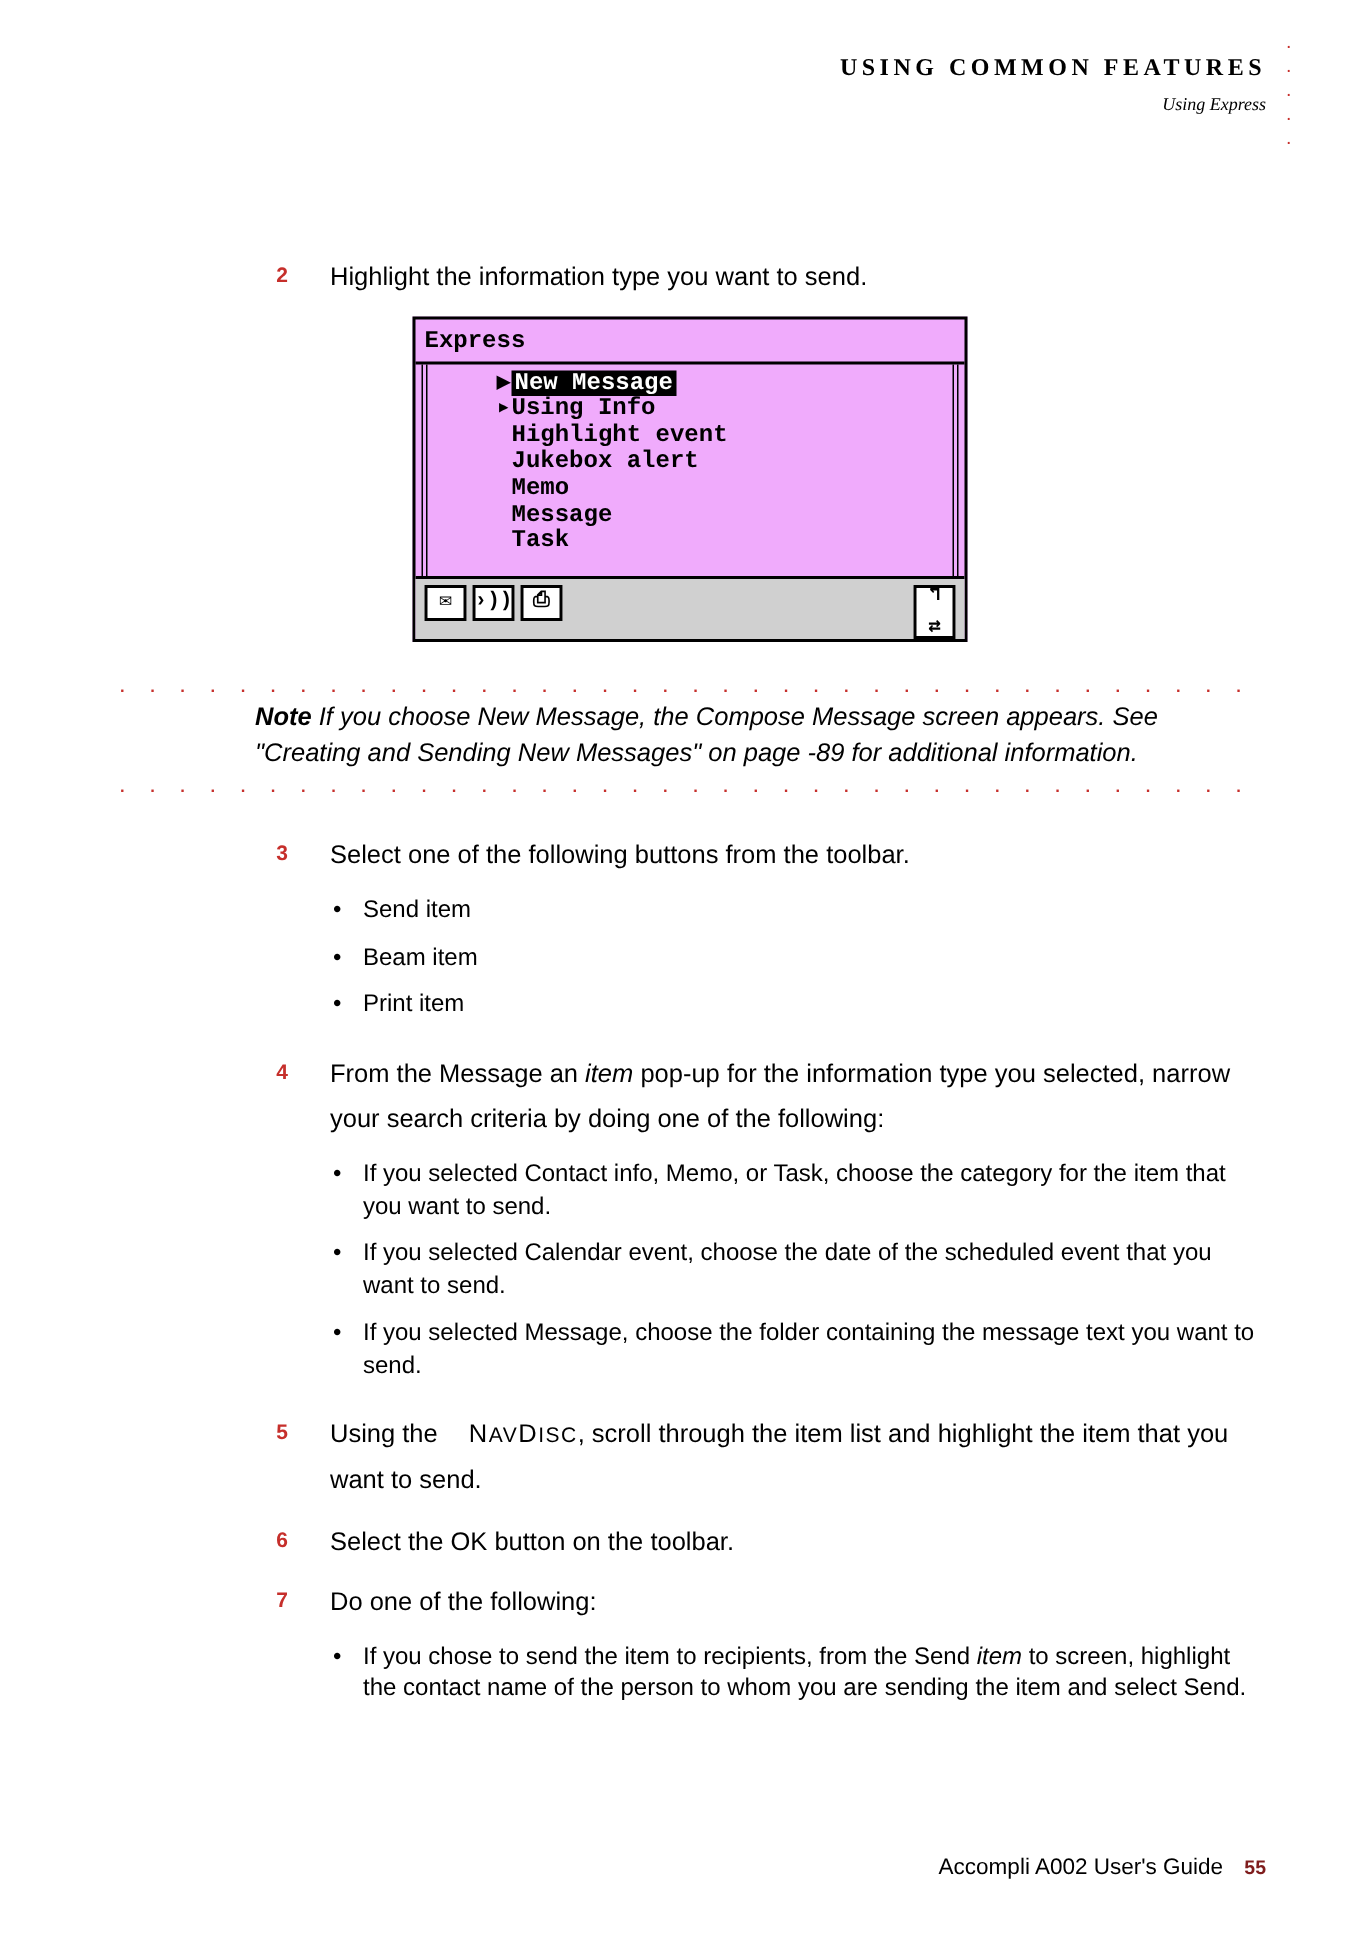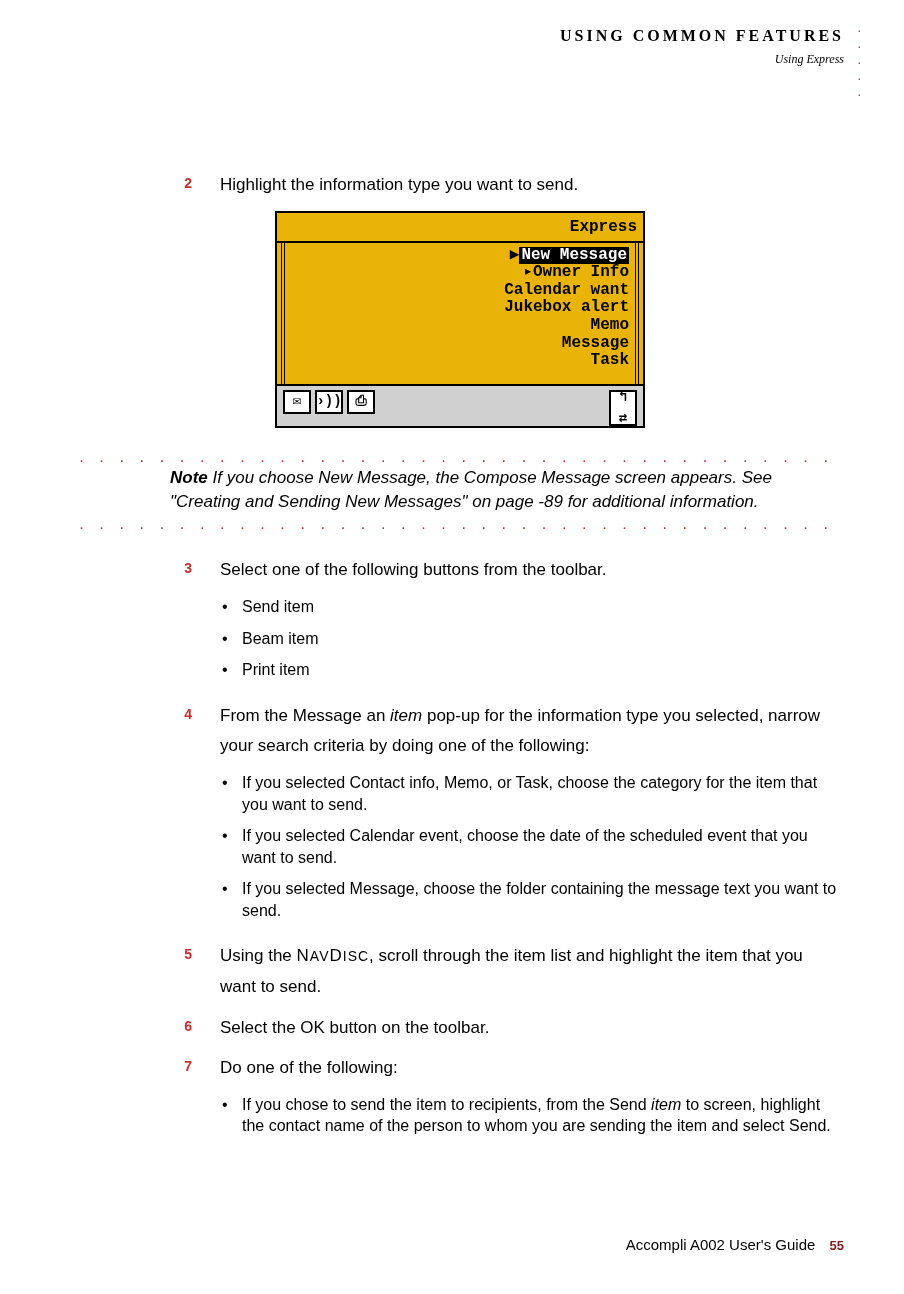--- a/index.html
+++ b/index.html
@@ -8,21 +8,21 @@
     height: 1294px;
     background: #fff;
     font-family: Verdana, Geneva, sans-serif;
     color: #000;
     position: relative;
     font-size: 17px;
     line-height: 1.5;
   }
   .header {
     position: absolute;
-    top: 24px;
+    top: 34px;
     right: 60px;
     text-align: right;
   }
   .header-main {
     font-family: "Times New Roman", serif;
     letter-spacing: 3px;
     font-size: 16px;
     font-weight: bold;
   }
   .header-sub {
@@ -65,23 +65,22 @@
     line-height: 1.8;
   }
   .fig-wrap {
     display: flex;
     justify-content: center;
     margin: 6px 0 14px 0;
   }
   .device {
     width: 370px;
     border: 2px solid #000;
-    background: #eab308;
+    background: #f0abfc;
     font-family: "Courier New", monospace;
-    text-align: right;
   }
   .device-title {
     border-bottom: 2px solid #000;
     padding: 2px 6px;
     font-weight: bold;
     font-size: 16px;
   }
   .device-list {
     padding: 4px 6px 14px 6px;
     border-left: 4px double #000;
@@ -167,21 +166,21 @@
     right: 60px;
     font-size: 15px;
   }
   .footer .pg {
     color: #7f1d1d;
     font-weight: bold;
     font-size: 13px;
     margin-left: 10px;
   }
   em.ital { font-style: italic; }
-  .navd { letter-spacing: 1px; }
+  .navd { letter-spacing: 1px; margin-left: 16px; }
 </style>
 </head>
 <body>
 
 <div class="side-dots">.<br>.<br>.<br>.<br>.</div>
 
 <div class="header">
   <div class="header-main">USING COMMON FEATURES</div>
   <div class="header-sub">Using Express</div>
 </div>
@@ -191,22 +190,22 @@
   <div class="step">
     <div class="step-col">2</div>
     <div class="step-body">Highlight the information type you want to send.</div>
   </div>
 
   <div class="fig-wrap">
     <div class="device">
       <div class="device-title">Express</div>
       <div class="device-list">
         <div><span class="tri">▶</span><span class="sel">New Message</span></div>
-        <div><span class="tri">▸</span><span>Owner Info</span></div>
-        <div><span class="tri"> </span><span>Calendar want</span></div>
+        <div><span class="tri">▸</span><span>Using Info</span></div>
+        <div><span class="tri"> </span><span>Highlight event</span></div>
         <div><span class="tri"> </span><span>Jukebox alert</span></div>
         <div><span class="tri"> </span><span>Memo</span></div>
         <div><span class="tri"> </span><span>Message</span></div>
         <div><span class="tri"> </span><span>Task</span></div>
       </div>
       <div class="device-bottom">
         <div class="tb-btn" style="left:6px">✉</div>
         <div class="tb-btn" style="left:38px">›))</div>
         <div class="tb-btn" style="left:70px">⎙</div>
         <div class="tb-btn" style="right:6px;height:36px">↰<br>⇄</div>

